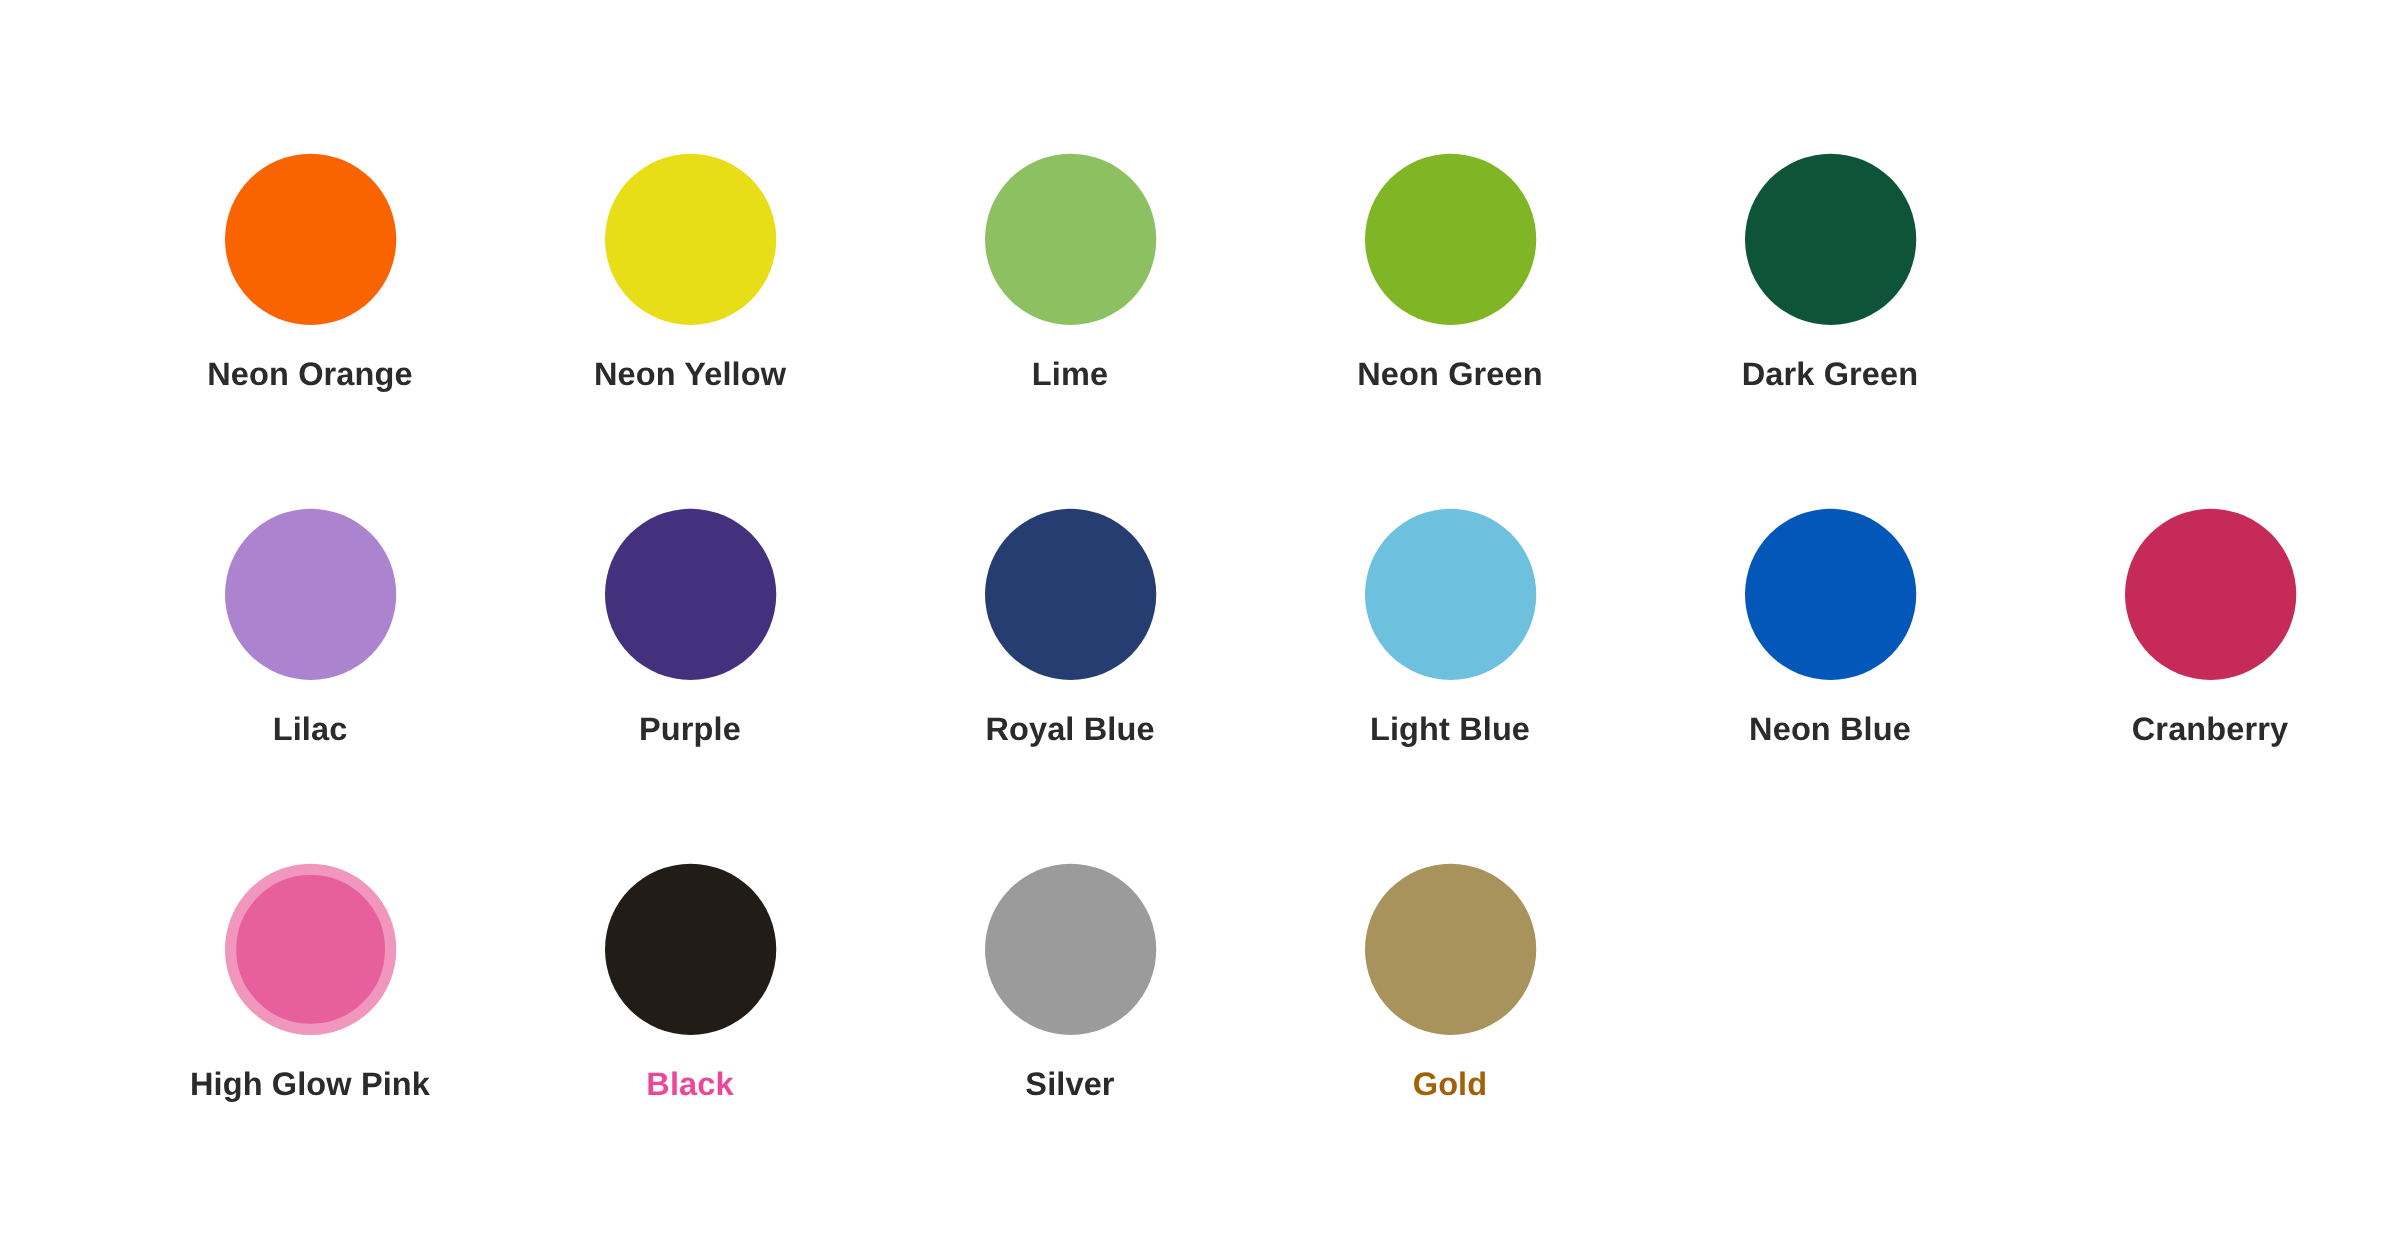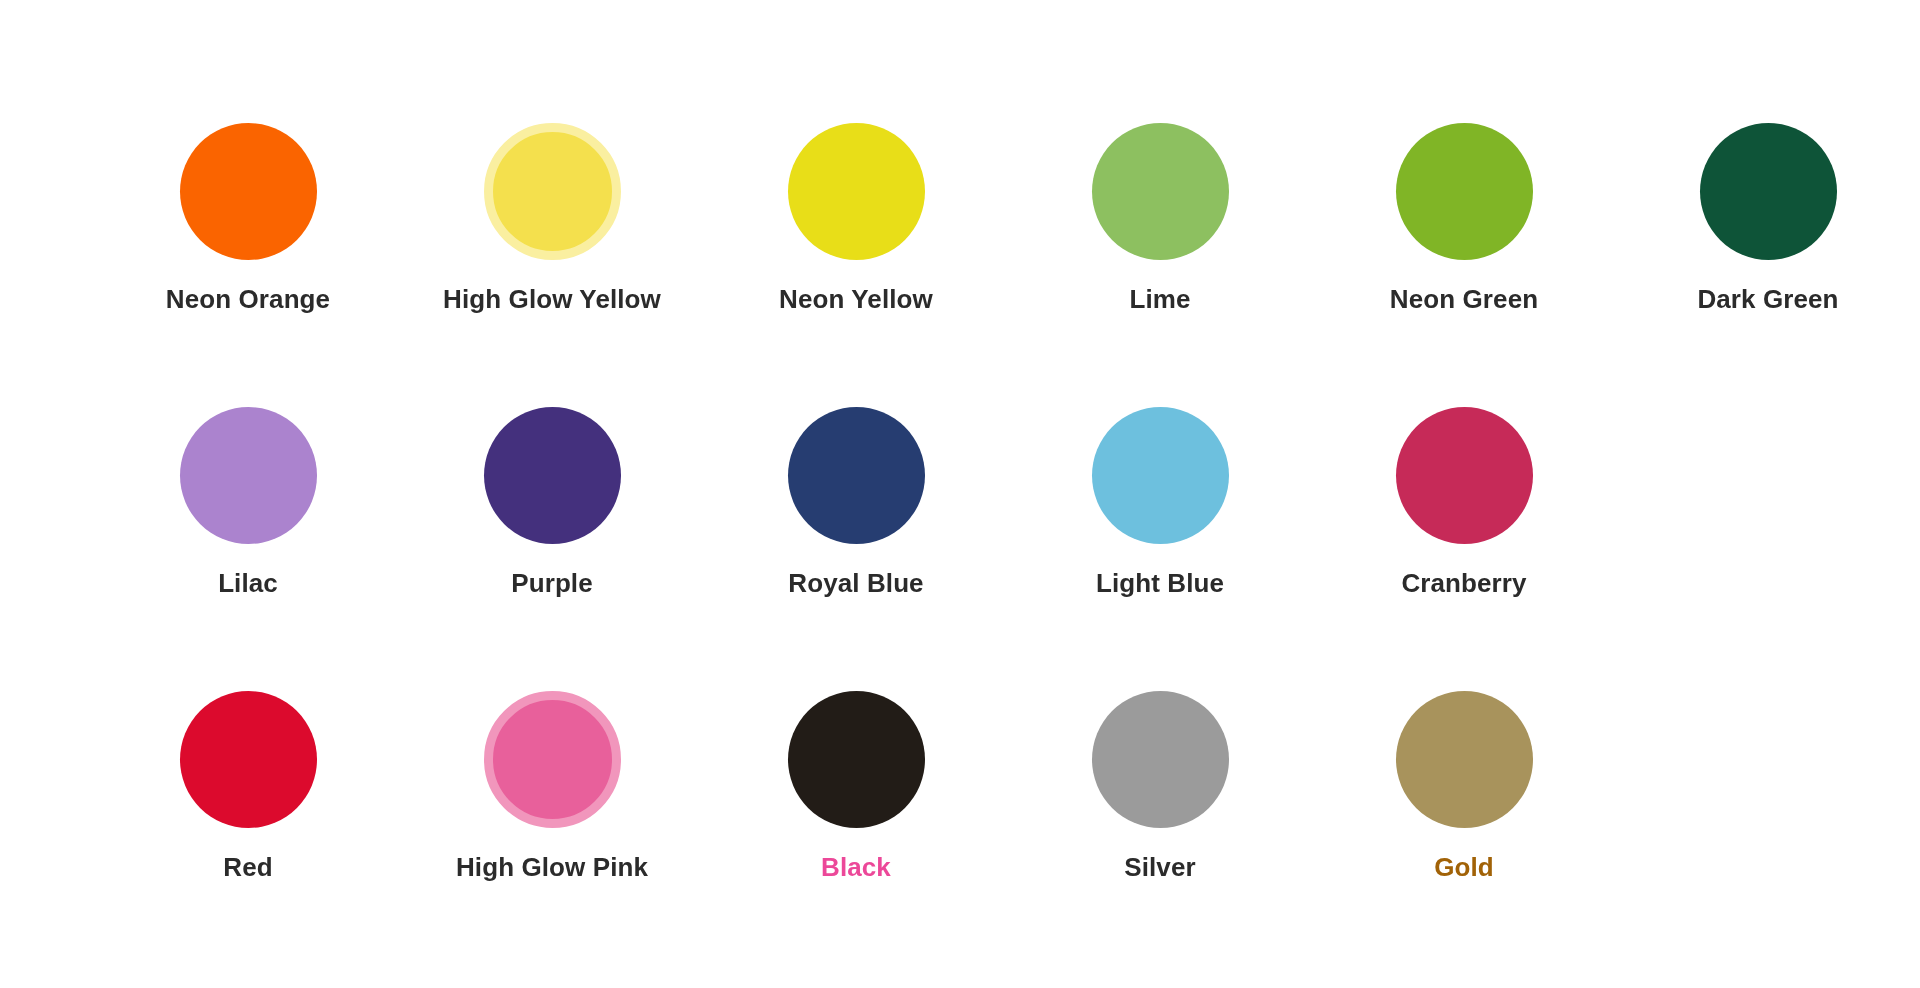--- a/index.html
+++ b/index.html
@@ -64,24 +64,20 @@
 </head>
 <body style="background: rgb(255, 255, 255);">
 
 <div class="palette" id="palette-root">
     <div class="swatch-row">
       <div class="swatch">
         <div class="swatch-dot" style="background: rgb(250, 100, 0);"></div>
         <div class="swatch-label" style="color: rgb(43, 43, 43);">Neon Orange</div>
       </div>
       <div class="swatch">
-        <div class="swatch-dot" style="background: rgb(244, 224, 77); border: 9px solid rgb(250, 239, 160);"></div>
-        <div class="swatch-label" style="color: rgb(43, 43, 43);">High Glow Yellow</div>
-      </div>
-      <div class="swatch">
         <div class="swatch-dot" style="background: rgb(232, 222, 24);"></div>
         <div class="swatch-label" style="color: rgb(43, 43, 43);">Neon Yellow</div>
       </div>
       <div class="swatch">
         <div class="swatch-dot" style="background: rgb(141, 192, 96);"></div>
         <div class="swatch-label" style="color: rgb(43, 43, 43);">Lime</div>
       </div>
       <div class="swatch">
         <div class="swatch-dot" style="background: rgb(128, 181, 38);"></div>
         <div class="swatch-label" style="color: rgb(43, 43, 43);">Neon Green</div>
@@ -102,29 +98,29 @@
       </div>
       <div class="swatch">
         <div class="swatch-dot" style="background: rgb(38, 61, 113);"></div>
         <div class="swatch-label" style="color: rgb(43, 43, 43);">Royal Blue</div>
       </div>
       <div class="swatch">
         <div class="swatch-dot" style="background: rgb(109, 192, 222);"></div>
         <div class="swatch-label" style="color: rgb(43, 43, 43);">Light Blue</div>
       </div>
       <div class="swatch">
+        <div class="swatch-dot" style="background: rgb(3, 87, 184);"></div>
+        <div class="swatch-label" style="color: rgb(43, 43, 43);">Neon Blue</div>
+      </div>
+      <div class="swatch">
         <div class="swatch-dot" style="background: rgb(198, 42, 88);"></div>
         <div class="swatch-label" style="color: rgb(43, 43, 43);">Cranberry</div>
       </div>
     </div>
     <div class="swatch-row">
-      <div class="swatch">
-        <div class="swatch-dot" style="background: rgb(220, 10, 45);"></div>
-        <div class="swatch-label" style="color: rgb(43, 43, 43);">Red</div>
-      </div>
       <div class="swatch">
         <div class="swatch-dot" style="background: rgb(232, 96, 155); border: 9px solid rgb(241, 150, 188);"></div>
         <div class="swatch-label" style="color: rgb(43, 43, 43);">High Glow Pink</div>
       </div>
       <div class="swatch">
         <div class="swatch-dot" style="background: rgb(34, 28, 23);"></div>
         <div class="swatch-label" style="color: #ec4899;">Black</div>
       </div>
       <div class="swatch">
         <div class="swatch-dot" style="background: rgb(155, 155, 155);"></div>

